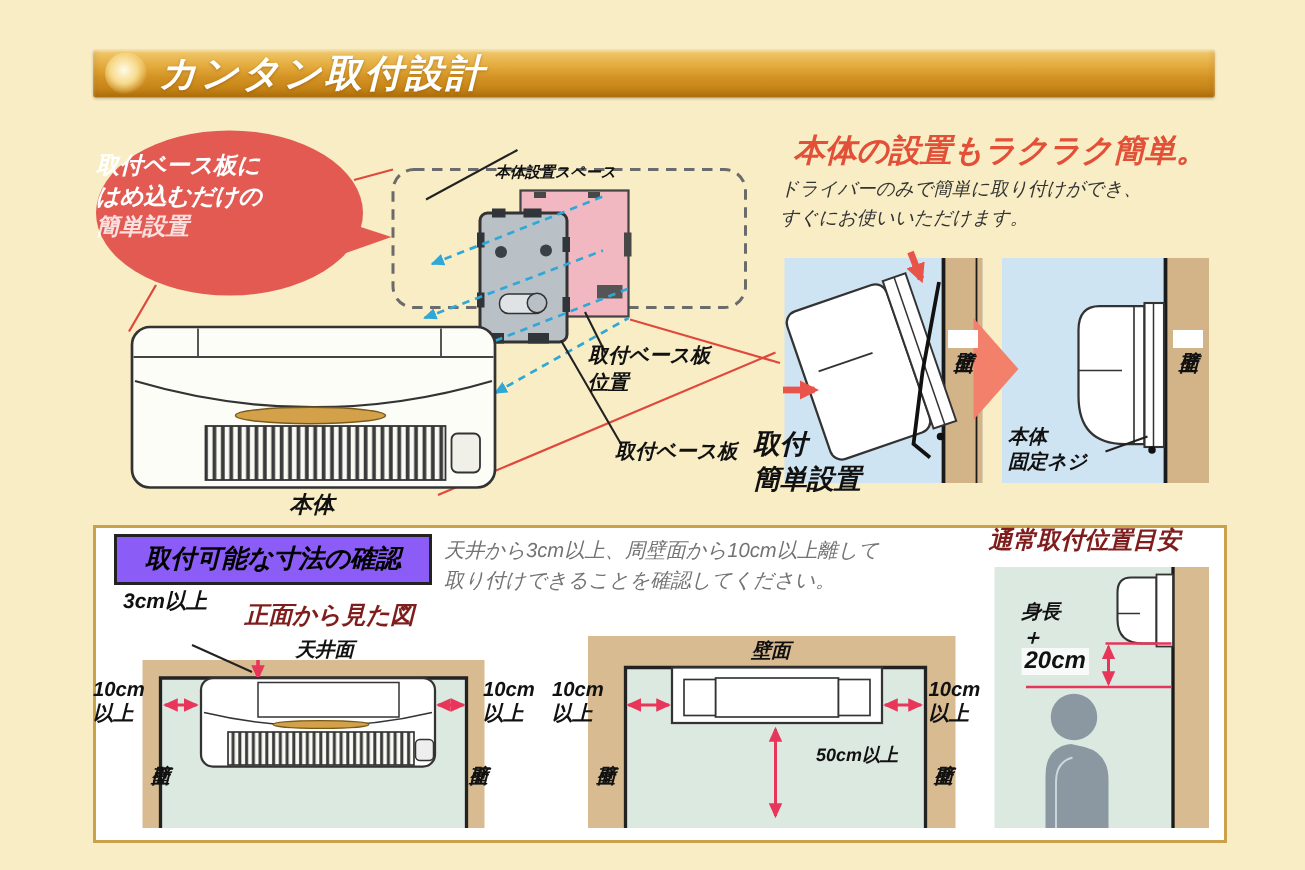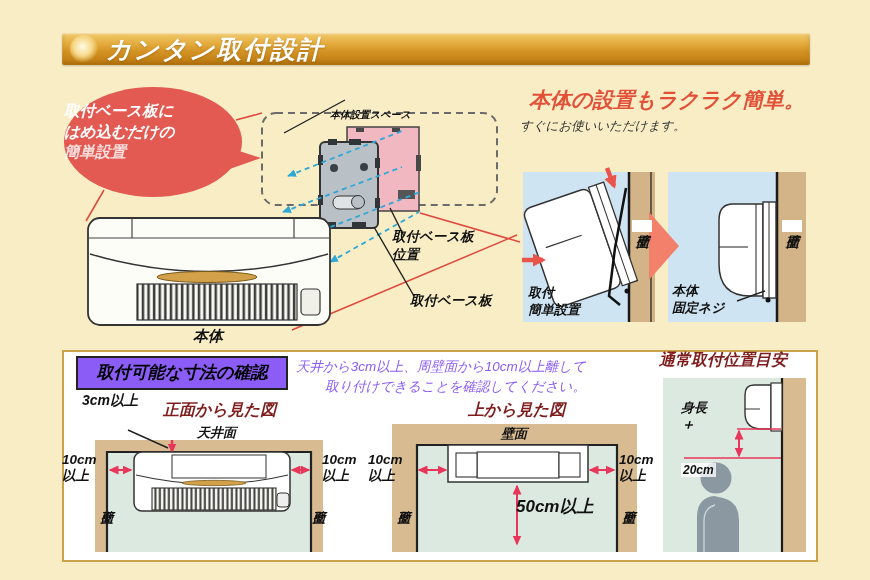--- a/index.html
+++ b/index.html
@@ -219,69 +219,69 @@
   <div class="lbl b cap" style="left:392px;top:228px;font-size:13.5px;line-height:1.3;">
     <span>取付ベース板</span>
     <span>位置</span>
   </div>
 
   <div class="lbl b" style="left:410px;top:292px;font-size:13.5px;">取付ベース板</div>
   <div class="lbl b" style="left:193px;top:327px;font-size:15px;">本体</div>
 
   <div class="lbl b red-h" style="left:517px;top:86px;font-size:21px;">本体の設置もラクラク簡単。</div>
   <div class="lbl note" style="left:520px;top:117px;font-size:12.5px;line-height:1.55;color:#333;">
+    <span>ドライバーのみで簡単に取り付けができ、</span>
     <span>すぐにお使いいただけます。</span>
   </div>
 
   <div class="vlabel whitebox" style="left:632px;top:220px;font-size:13px;">壁面</div>
-  <div class="lbl b cap" style="left:528px;top:285px;font-size:13px;line-height:1.3;">
+  <div class="lbl b cap" style="left:502px;top:285px;font-size:18px;line-height:1.3;">
     <span>取付</span>
     <span>簡単設置</span>
   </div>
 
   <div class="vlabel whitebox" style="left:782px;top:220px;font-size:13px;">壁面</div>
   <div class="lbl b cap" style="left:672px;top:283px;font-size:13px;line-height:1.3;">
     <span>本体</span>
     <span>固定ネジ</span>
   </div>
 
   <div class="abs check-box">取付可能な寸法の確認</div>
-  <div class="lbl note" style="left:296px;top:357px;font-size:13.5px;line-height:1.45;color:#8b5cf6;text-align:right;">
+  <div class="lbl note" style="left:296px;top:357px;font-size:13.5px;line-height:1.45;color:#737373;">
     <span>天井から3cm以上、周壁面から10cm以上離して</span>
     <span>取り付けできることを確認してください。</span>
   </div>
   <div class="lbl b blue" style="left:659px;top:350px;font-size:16px;">通常取付位置目安</div>
 
   <div class="lbl b blue" style="left:163px;top:400px;font-size:16px;">正面から見た図</div>
   <div class="lbl b" style="left:197px;top:424px;font-size:13px;">天井面</div>
   <div class="lbl b" style="left:82px;top:392px;font-size:14px;">3cm以上</div>
   <div class="lbl b clr" style="left:62px;top:452px;font-size:13.5px;line-height:1.2;">
     <span>10cm</span>
     <span>以上</span>
   </div>
   <div class="lbl b clr" style="left:322px;top:452px;font-size:13.5px;line-height:1.2;">
     <span>10cm</span>
     <span>以上</span>
   </div>
   <div class="vlabel" style="left:98px;top:500px;font-size:12.5px;letter-spacing:2px;">壁面</div>
   <div class="vlabel" style="left:310px;top:500px;font-size:12.5px;letter-spacing:2px;">壁面</div>
 
-  <div class="lbl b blue" style="left:468px;top:400px;font-size:16px;">上から見た図</div>
   <div class="lbl b" style="left:501px;top:425px;font-size:13px;">壁面</div>
   <div class="lbl b clr" style="left:368px;top:452px;font-size:13.5px;line-height:1.2;">
     <span>10cm</span>
     <span>以上</span>
   </div>
   <div class="lbl b clr" style="left:619px;top:452px;font-size:13.5px;line-height:1.2;">
     <span>10cm</span>
     <span>以上</span>
   </div>
-  <div class="lbl b" style="left:516px;top:495px;font-size:17px;">50cm以上</div>
+  <div class="lbl b" style="left:544px;top:495px;font-size:12px;">50cm以上</div>
   <div class="vlabel" style="left:395px;top:500px;font-size:12.5px;letter-spacing:2px;">壁面</div>
   <div class="vlabel" style="left:620px;top:500px;font-size:12.5px;letter-spacing:2px;">壁面</div>
 
   <div class="lbl b" style="left:681px;top:399px;width:42px;text-align:left;white-space:normal;">
     <span style="display:block;font-size:13px;">身長</span>
     <span style="display:block;font-size:14px;line-height:1.1;">＋</span>
-    <span class="hl" style="display:inline-block;font-size:12px;margin-top:31px;">20cm</span>
+    <span class="hl" style="display:inline-block;font-size:16px;">20cm</span>
   </div>
 
 </div>
 
 </body></html>

